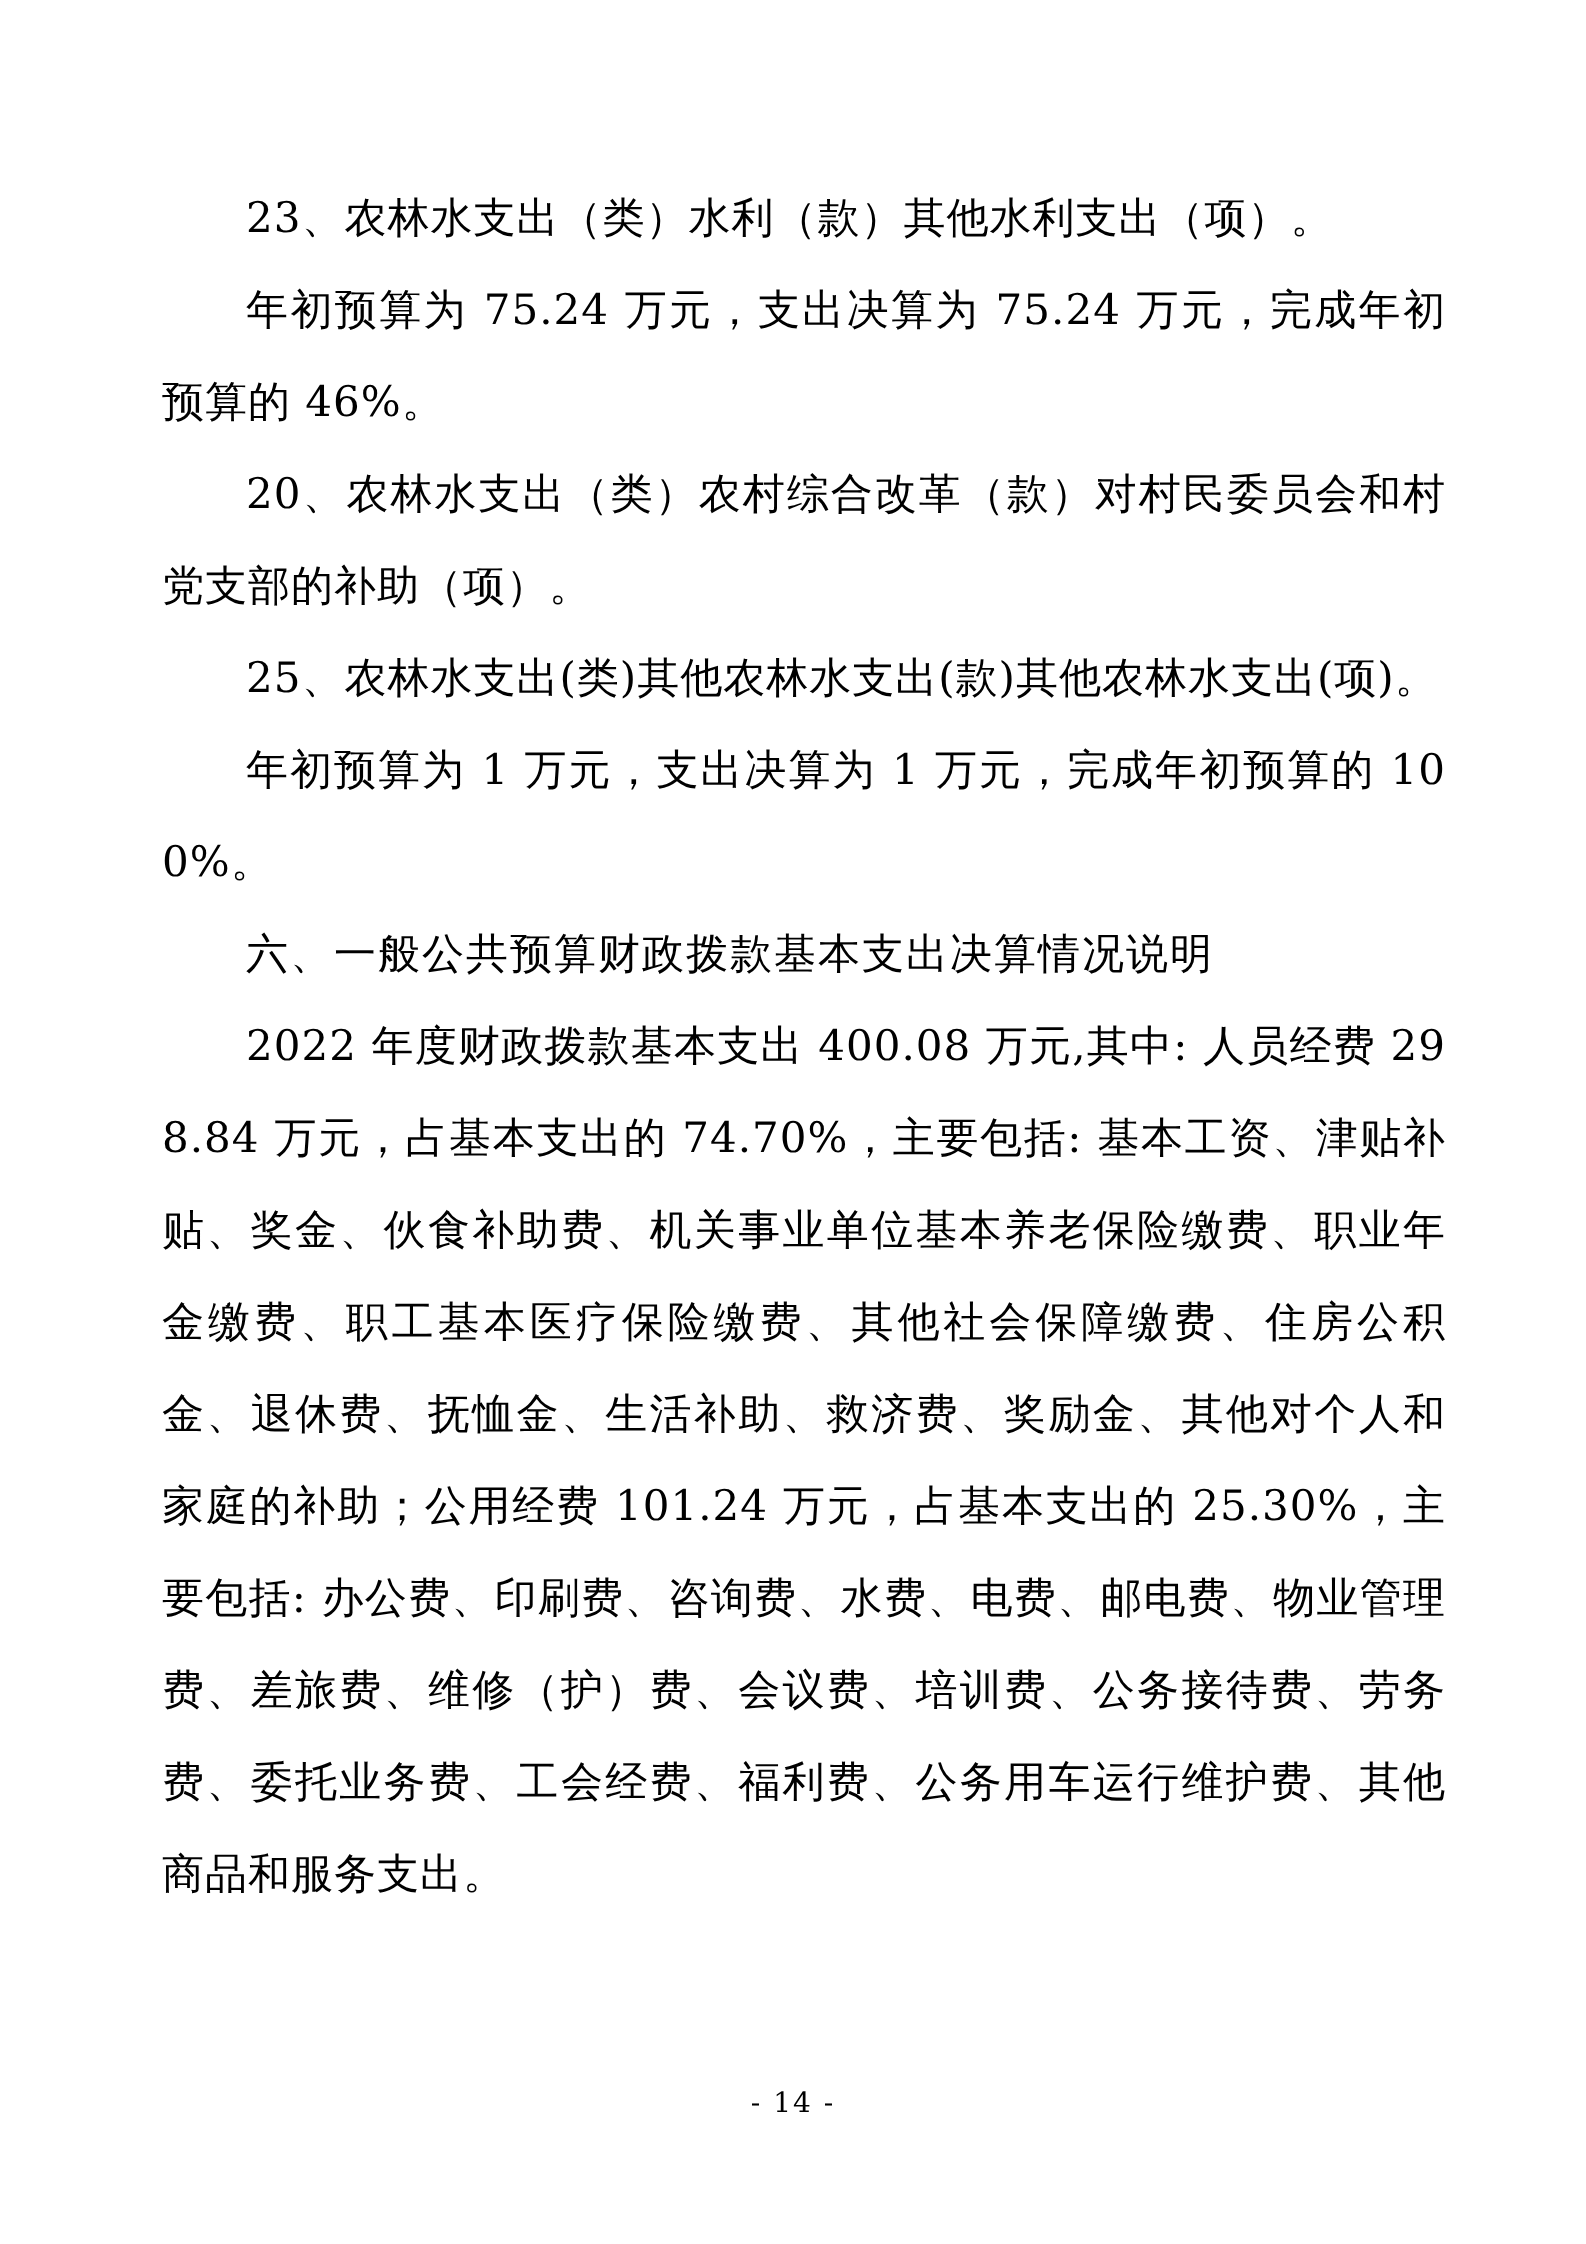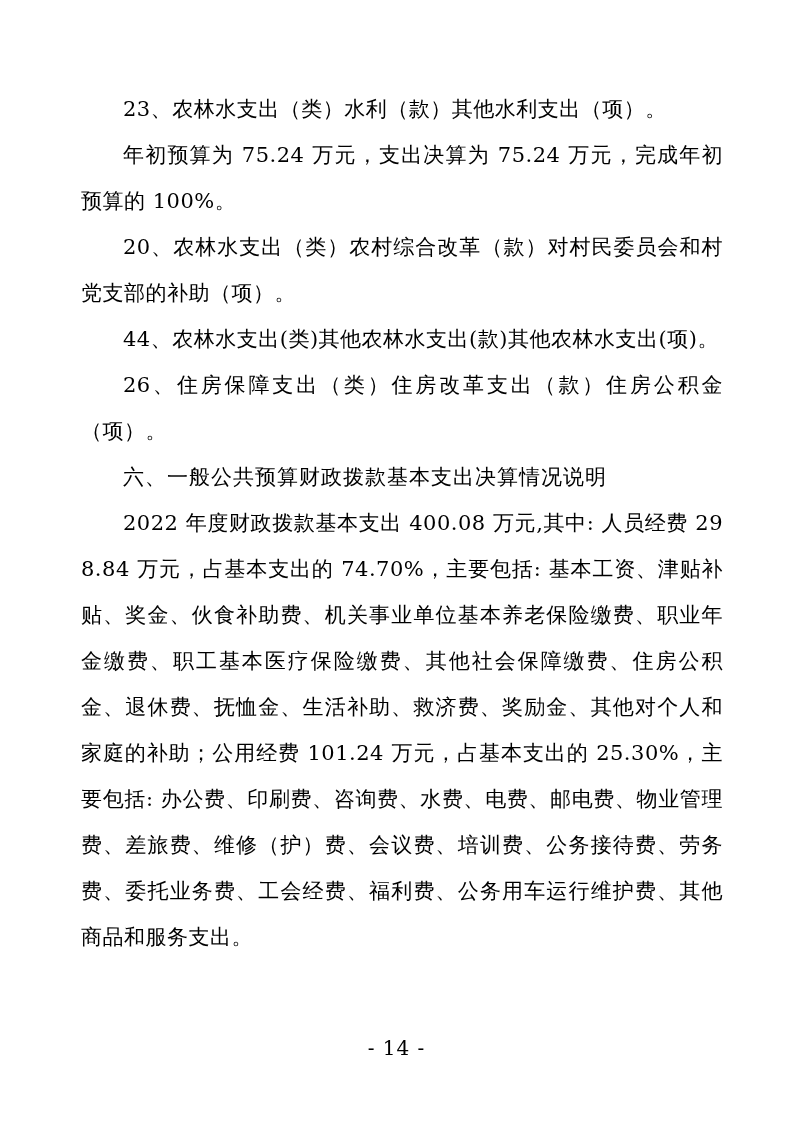--- a/index.html
+++ b/index.html
@@ -32,34 +32,34 @@
     font-family: "DejaVu Sans", "Liberation Sans", sans-serif;
     font-weight: normal;
     letter-spacing: 1px;
   }
   .footer {
     position: absolute;
     left: 0;
     right: 0;
     bottom: 62px;
     text-align: center;
-    font-size: 20px;
+    font-size: 14px;
     letter-spacing: 1px;
     color: #000000;
     font-family: "DejaVu Serif", "Liberation Serif", serif;
   }
 </style>
 </head>
 <body>
 
 <div class="page">
   <div class="content">
     <p class="body">23、农林水支出（类）水利（款）其他水利支出（项）。</p>
-    <p class="body">年初预算为 75.24 万元，支出决算为 75.24 万元，完成年初预算的 100%。</p>
+    <p class="body">年初预算为 75.24 万元，支出决算为 75.24 万元，完成年初预算的 46%。</p>
     <p class="body">20、农林水支出（类）农村综合改革（款）对村民委员会和村党支部的补助（项）。</p>
-    <p class="body">44、农林水支出(类)其他农林水支出(款)其他农林水支出(项)。</p>
-    <p class="body">26、住房保障支出（类）住房改革支出（款）住房公积金（项）。</p>
+    <p class="body">25、农林水支出(类)其他农林水支出(款)其他农林水支出(项)。</p>
+    <p class="body">年初预算为 1 万元，支出决算为 1 万元，完成年初预算的 100%。</p>
     <p class="heading">六、一般公共预算财政拨款基本支出决算情况说明</p>
     <p class="body">2022 年度财政拨款基本支出 400.08 万元,其中: 人员经费 298.84 万元，占基本支出的 74.70%，主要包括: 基本工资、津贴补贴、奖金、伙食补助费、机关事业单位基本养老保险缴费、职业年金缴费、职工基本医疗保险缴费、其他社会保障缴费、住房公积金、退休费、抚恤金、生活补助、救济费、奖励金、其他对个人和家庭的补助；公用经费 101.24 万元，占基本支出的 25.30%，主要包括: 办公费、印刷费、咨询费、水费、电费、邮电费、物业管理费、差旅费、维修（护）费、会议费、培训费、公务接待费、劳务费、委托业务费、工会经费、福利费、公务用车运行维护费、其他商品和服务支出。</p>
 
   </div>
   <div class="footer">- 14 -</div>
 </div>
 
 </body></html>

